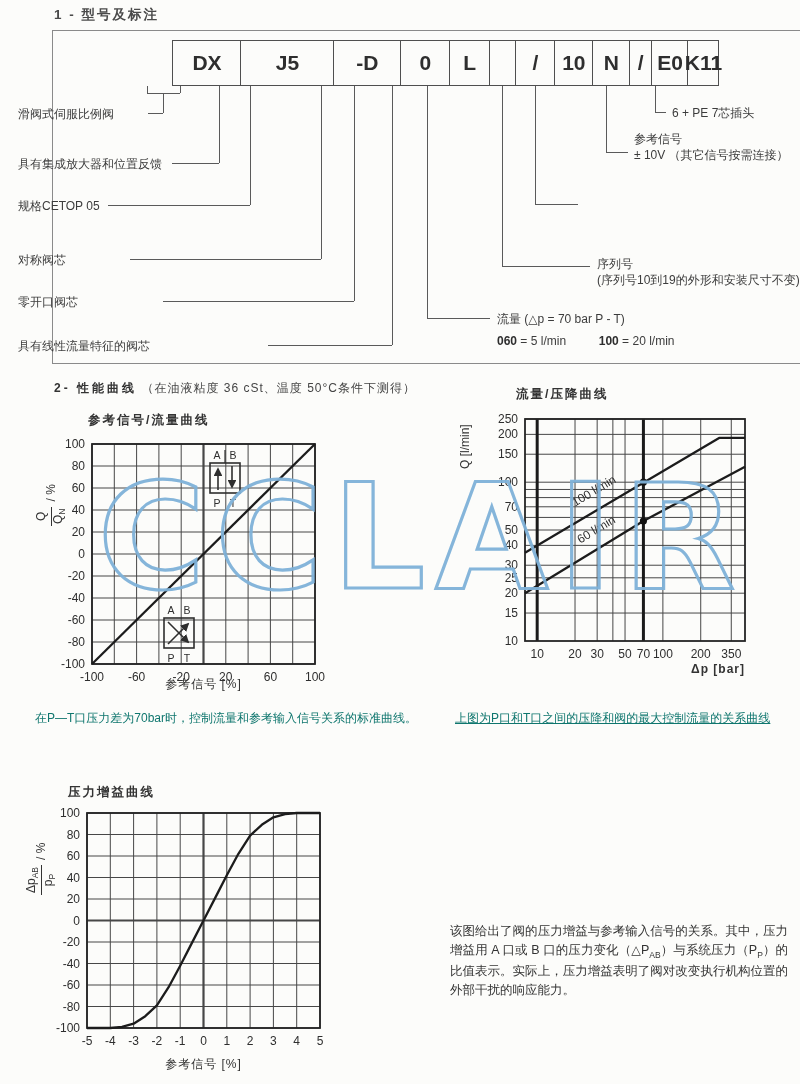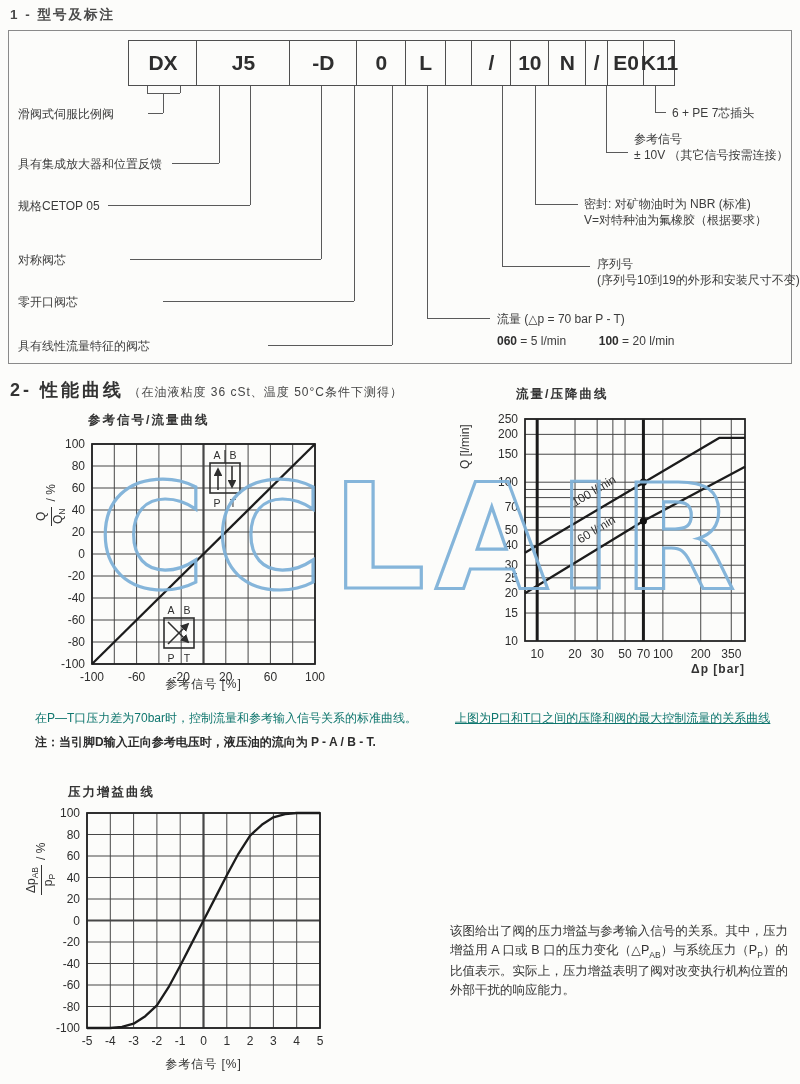--- a/index.html
+++ b/index.html
@@ -1,21 +1,21 @@
 <!DOCTYPE html>
 <html><head>
 <meta charset="utf-8">
 <style>
   html,body{margin:0;padding:0;background:#e8e8e6;}
   .page{position:relative;width:800px;height:1084px;margin:0 auto;background:#fcfcfa;
         font-family:"Liberation Sans","DejaVu Sans",sans-serif;color:#3a3a3a;overflow:hidden;}
-  .abs{position:absolute;}
+  .abs{position:absolute;margin-left:44px;}
   
   .h1{font-size:13.5px;font-weight:bold;letter-spacing:2px;color:#4a4a4a;}
-  .h2 b{font-size:18px;font-weight:bold;letter-spacing:3px;color:#333;}
+  .h2 b{font-size:12px;font-weight:bold;letter-spacing:3px;color:#333;}
   .h2 span{font-size:12px;letter-spacing:1px;color:#444;}
   
   .s1box{left:8px;top:30px;width:782px;height:332px;border:1.5px solid #8a8a8a;}
   
   .codebar{left:128px;top:40px;display:flex;}
   .cell{box-sizing:border-box;border:1.6px solid #4f4f4f;margin-left:-1.6px;height:46px;
         display:flex;align-items:center;justify-content:center;
         font-size:21px;font-weight:bold;color:#2e2e2e;background:#fcfcfa;text-align:right;}
   .cell:first-child{margin-left:0;}
   
@@ -106,24 +106,20 @@
   <div class="lbl" style="left:18px;top:156px;">具有集成放大器和位置反馈</div>
   <div class="lbl" style="left:18px;top:198px;">规格CETOP 05</div>
   <div class="lbl" style="left:18px;top:252px;">对称阀芯</div>
   <div class="lbl" style="left:18px;top:294px;">零开口阀芯</div>
   <div class="lbl" style="left:18px;top:338px;">具有线性流量特征的阀芯</div>
 
   <div class="lbl" style="left:672px;top:105px;">6 + PE 7芯插头</div>
   <div class="lbl" style="left:634px;top:131px;">
     <div>参考信号</div>
     <div>± 10V （其它信号按需连接）</div>
-  </div>
-  <div class="lbl" style="left:584px;top:196px;">
-    <div>密封: 对矿物油时为 NBR (标准)</div>
-    <div>V=对特种油为氟橡胶（根据要求）</div>
   </div>
   <div class="lbl" style="left:597px;top:256px;">
     <div>序列号</div>
     <div>(序列号10到19的外形和安装尺寸不变)</div>
   </div>
   <div class="lbl" style="left:497px;top:311px;">流量  (△p = 70 bar   P - T)</div>
   <div class="lbl" style="left:497px;top:333px;">
     <b>060</b><span> = 5 l/min</span>
     <span style="display:inline-block;width:26px;"></span>
     <b>100</b><span> = 20 l/min</span>
@@ -276,21 +272,20 @@
         <polyline fill="none" stroke="#1c1c1c" stroke-width="2.3" stroke-linejoin="round" points="75.0,219.2 193.4,147.0 295.0,92.8"></polyline>
         <text transform="translate(130.2,169.7) rotate(-31)" font-size="11.5" fill="#222">60 l/min</text>
         <circle cx="193.4" cy="108.2" r="3.6" fill="#111"></circle>
         <circle cx="193.4" cy="147.0" r="3.6" fill="#111"></circle>
       </svg>
     <div class="ylab-plain" style="left:8px;top:95px;">Q [l/min]</div>
     <div class="xlab" style="left:200px;top:288px;width:95px;text-align:right;font-weight:bold;">Δp [bar]</div>
   </div>
 
   <div class="note" style="left:35px;top:710px;">在P—T口压力差为70bar时，控制流量和参考输入信号关系的标准曲线。</div>
-  <div class="note b" style="left:35px;top:734px;">注：当引脚D输入正向参考电压时，液压油的流向为 P - A / B - T.</div>
   <div class="note" style="left:455px;top:710px;text-decoration:underline;">上图为P口和T口之间的压降和阀的最大控制流量的关系曲线</div>
 
   <div class="chart" style="left:20px;top:782px;width:410px;height:302px;">
     <div class="ctitle" style="left:48px;top:2px;">压力增益曲线</div>
     <svg class="plot" width="410" height="302">
         <line x1="67" y1="31" x2="67" y2="246" stroke="#474747" stroke-width="1"></line>
         <line x1="90.3" y1="31" x2="90.3" y2="246" stroke="#474747" stroke-width="1"></line>
         <line x1="113.6" y1="31" x2="113.6" y2="246" stroke="#474747" stroke-width="1"></line>
         <line x1="136.9" y1="31" x2="136.9" y2="246" stroke="#474747" stroke-width="1"></line>
         <line x1="160.2" y1="31" x2="160.2" y2="246" stroke="#474747" stroke-width="1"></line>

